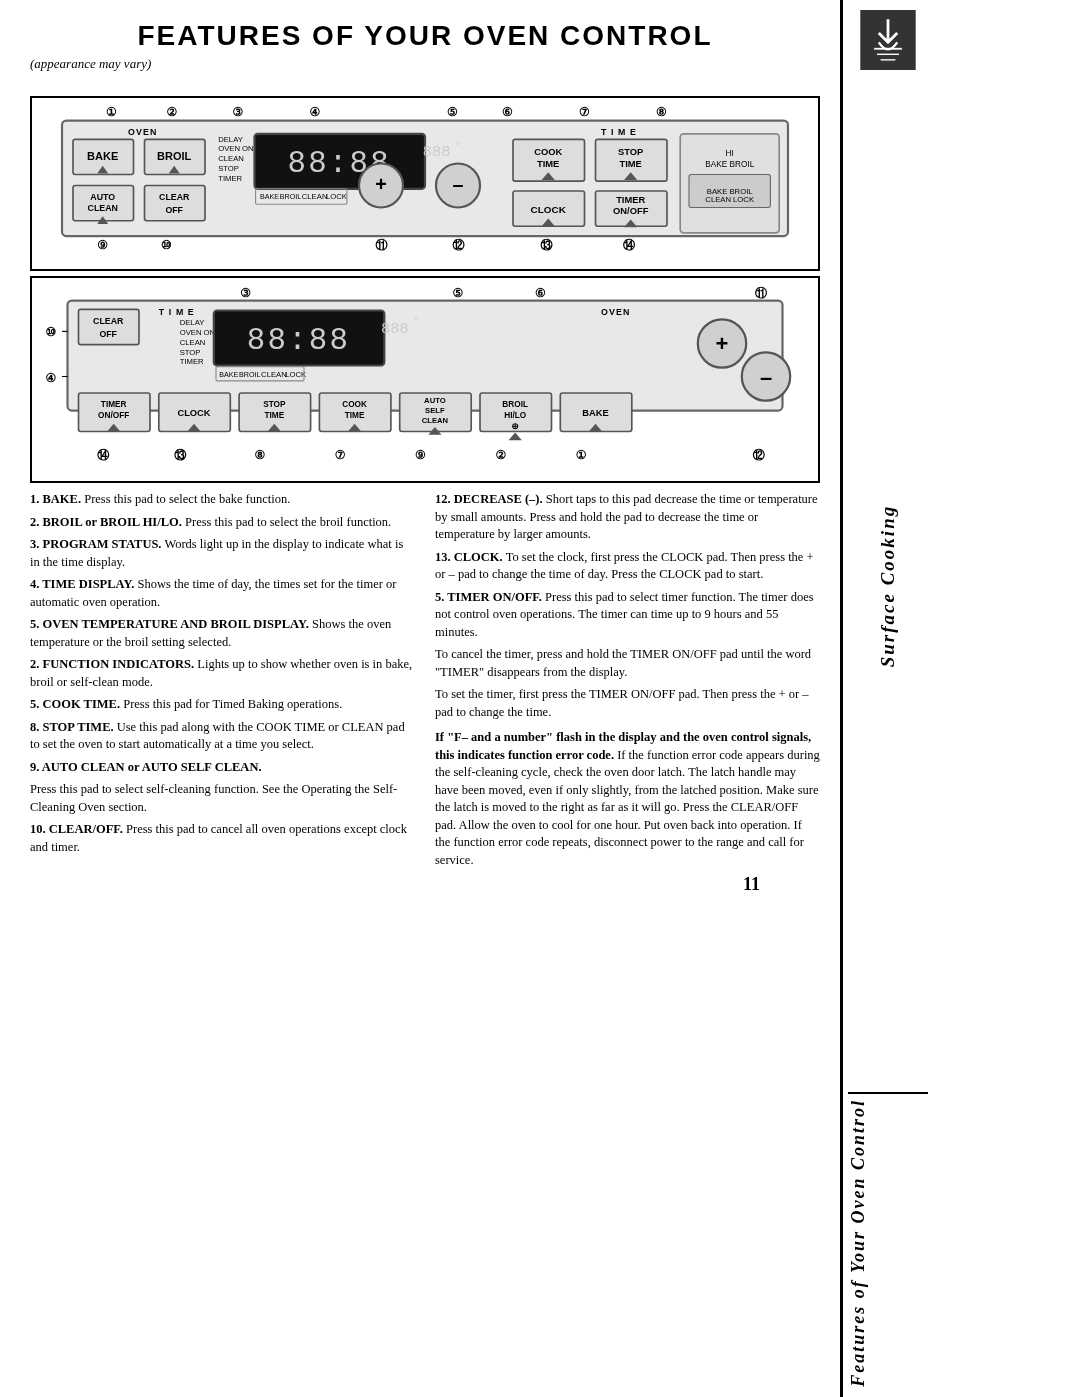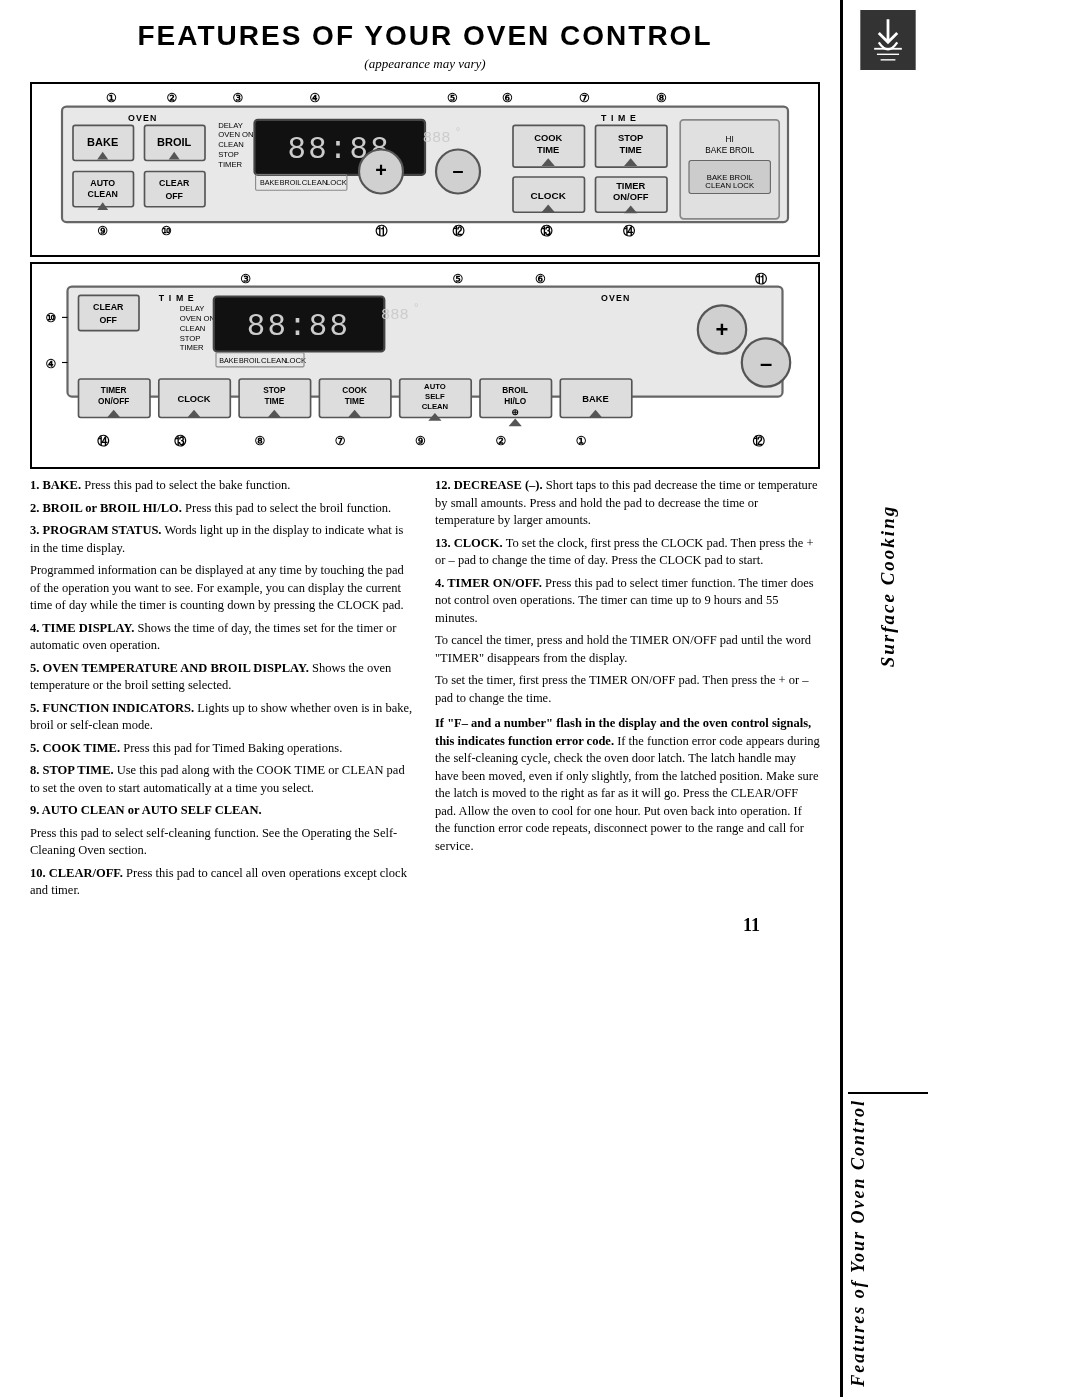--- a/index.html
+++ b/index.html
@@ -72,24 +72,23 @@
     .page-title {
       text-align: center;
       font-size: 28px;
       font-weight: bold;
       letter-spacing: 2px;
       margin-bottom: 4px;
       font-family: Arial, sans-serif;
     }
 
     .subtitle {
-      text-align: center;
       font-size: 13px;
       font-style: italic;
-      margin-bottom: 10px;
+      margin-bottom: 24px;
     }
 
     
     .descriptions {
       display: flex;
       gap: 20px;
     }
 
     .desc-left, .desc-right {
       flex: 1;
@@ -309,32 +308,29 @@
         </p>
         <p class="desc-item">
           <strong>2. BROIL or BROIL HI/LO.</strong>
           <span> Press this pad to select the broil function.</span>
         </p>
         <p class="desc-item">
           <strong>3. PROGRAM STATUS.</strong>
           <span> Words light up in the display to indicate what is in the time display.</span>
         </p>
         <p class="desc-item">
-          <span>Programmed information can be displayed at any time by touching the pad of the operation you want to see. For example, you can display the current time of day while the timer is counting down by pressing the CLOCK pad.</span>
-        </p>
-        <p class="desc-item">
           <strong>4. TIME DISPLAY.</strong>
           <span> Shows the time of day, the times set for the timer or automatic oven operation.</span>
         </p>
         <p class="desc-item">
           <strong>5. OVEN TEMPERATURE AND BROIL DISPLAY.</strong>
           <span> Shows the oven temperature or the broil setting selected.</span>
         </p>
         <p class="desc-item">
-          <strong>5. FUNCTION INDICATORS.</strong>
+          <strong>2. FUNCTION INDICATORS.</strong>
           <span> Lights up to show whether oven is in bake, broil or self-clean mode.</span>
         </p>
         <p class="desc-item">
           <strong>5. COOK TIME.</strong>
           <span> Press this pad for Timed Baking operations.</span>
         </p>
         <p class="desc-item">
           <strong>8. STOP TIME.</strong>
           <span> Use this pad along with the COOK TIME or CLEAN pad to set the oven to start automatically at a time you select.</span>
         </p>
@@ -353,37 +349,37 @@
       <div class="desc-right">
         <p class="desc-item">
           <strong>12. DECREASE (–).</strong>
           <span> Short taps to this pad decrease the time or temperature by small amounts. Press and hold the pad to decrease the time or temperature by larger amounts.</span>
         </p>
         <p class="desc-item">
           <strong>13. CLOCK.</strong>
           <span> To set the clock, first press the CLOCK pad. Then press the + or – pad to change the time of day. Press the CLOCK pad to start.</span>
         </p>
         <p class="desc-item">
-          <strong>4. TIMER ON/OFF.</strong>
+          <strong>5. TIMER ON/OFF.</strong>
           <span> Press this pad to select timer function. The timer does not control oven operations. The timer can time up to 9 hours and 55 minutes.</span>
         </p>
         <p class="desc-item">
           <span>To cancel the timer, press and hold the TIMER ON/OFF pad until the word "TIMER" disappears from the display.</span>
         </p>
         <p class="desc-item">
           <span>To set the timer, first press the TIMER ON/OFF pad. Then press the + or – pad to change the time.</span>
         </p>
         <p class="desc-item" style="margin-top: 8px;">
           <strong>If "F– and a number" flash in the display and the oven control signals, this indicates function error code.</strong>
           <span> If the function error code appears during the self-cleaning cycle, check the oven door latch. The latch handle may have been moved, even if only slightly, from the latched position. Make sure the latch is moved to the right as far as it will go. Press the CLEAR/OFF pad. Allow the oven to cool for one hour. Put oven back into operation. If the function error code repeats, disconnect power to the range and call for service.</span>
         </p>
       </div>
     </div>
 
-    <div style="text-align: right; padding-right: 60px; margin-top: 10px; font-size: 18px; font-weight: bold;">11</div>
+    <div style="text-align: right; padding-right: 60px; font-size: 18px; font-weight: bold;">11</div>
   </div>
 
   <div class="right-sidebar">
 
     <div class="sidebar-top-icon">
       <svg width="60" height="65" viewBox="0 0 60 65" xmlns="http://www.w3.org/2000/svg">
         <rect x="0" y="0" width="60" height="65" fill="#333"></rect>
 
         <path d="M30 10 L30 35 M20 25 L30 35 L40 25" stroke="white" stroke-width="3" fill="none"></path>
         <path d="M20 35 Q30 50 40 35" stroke="white" stroke-width="2.5" fill="none"></path>

